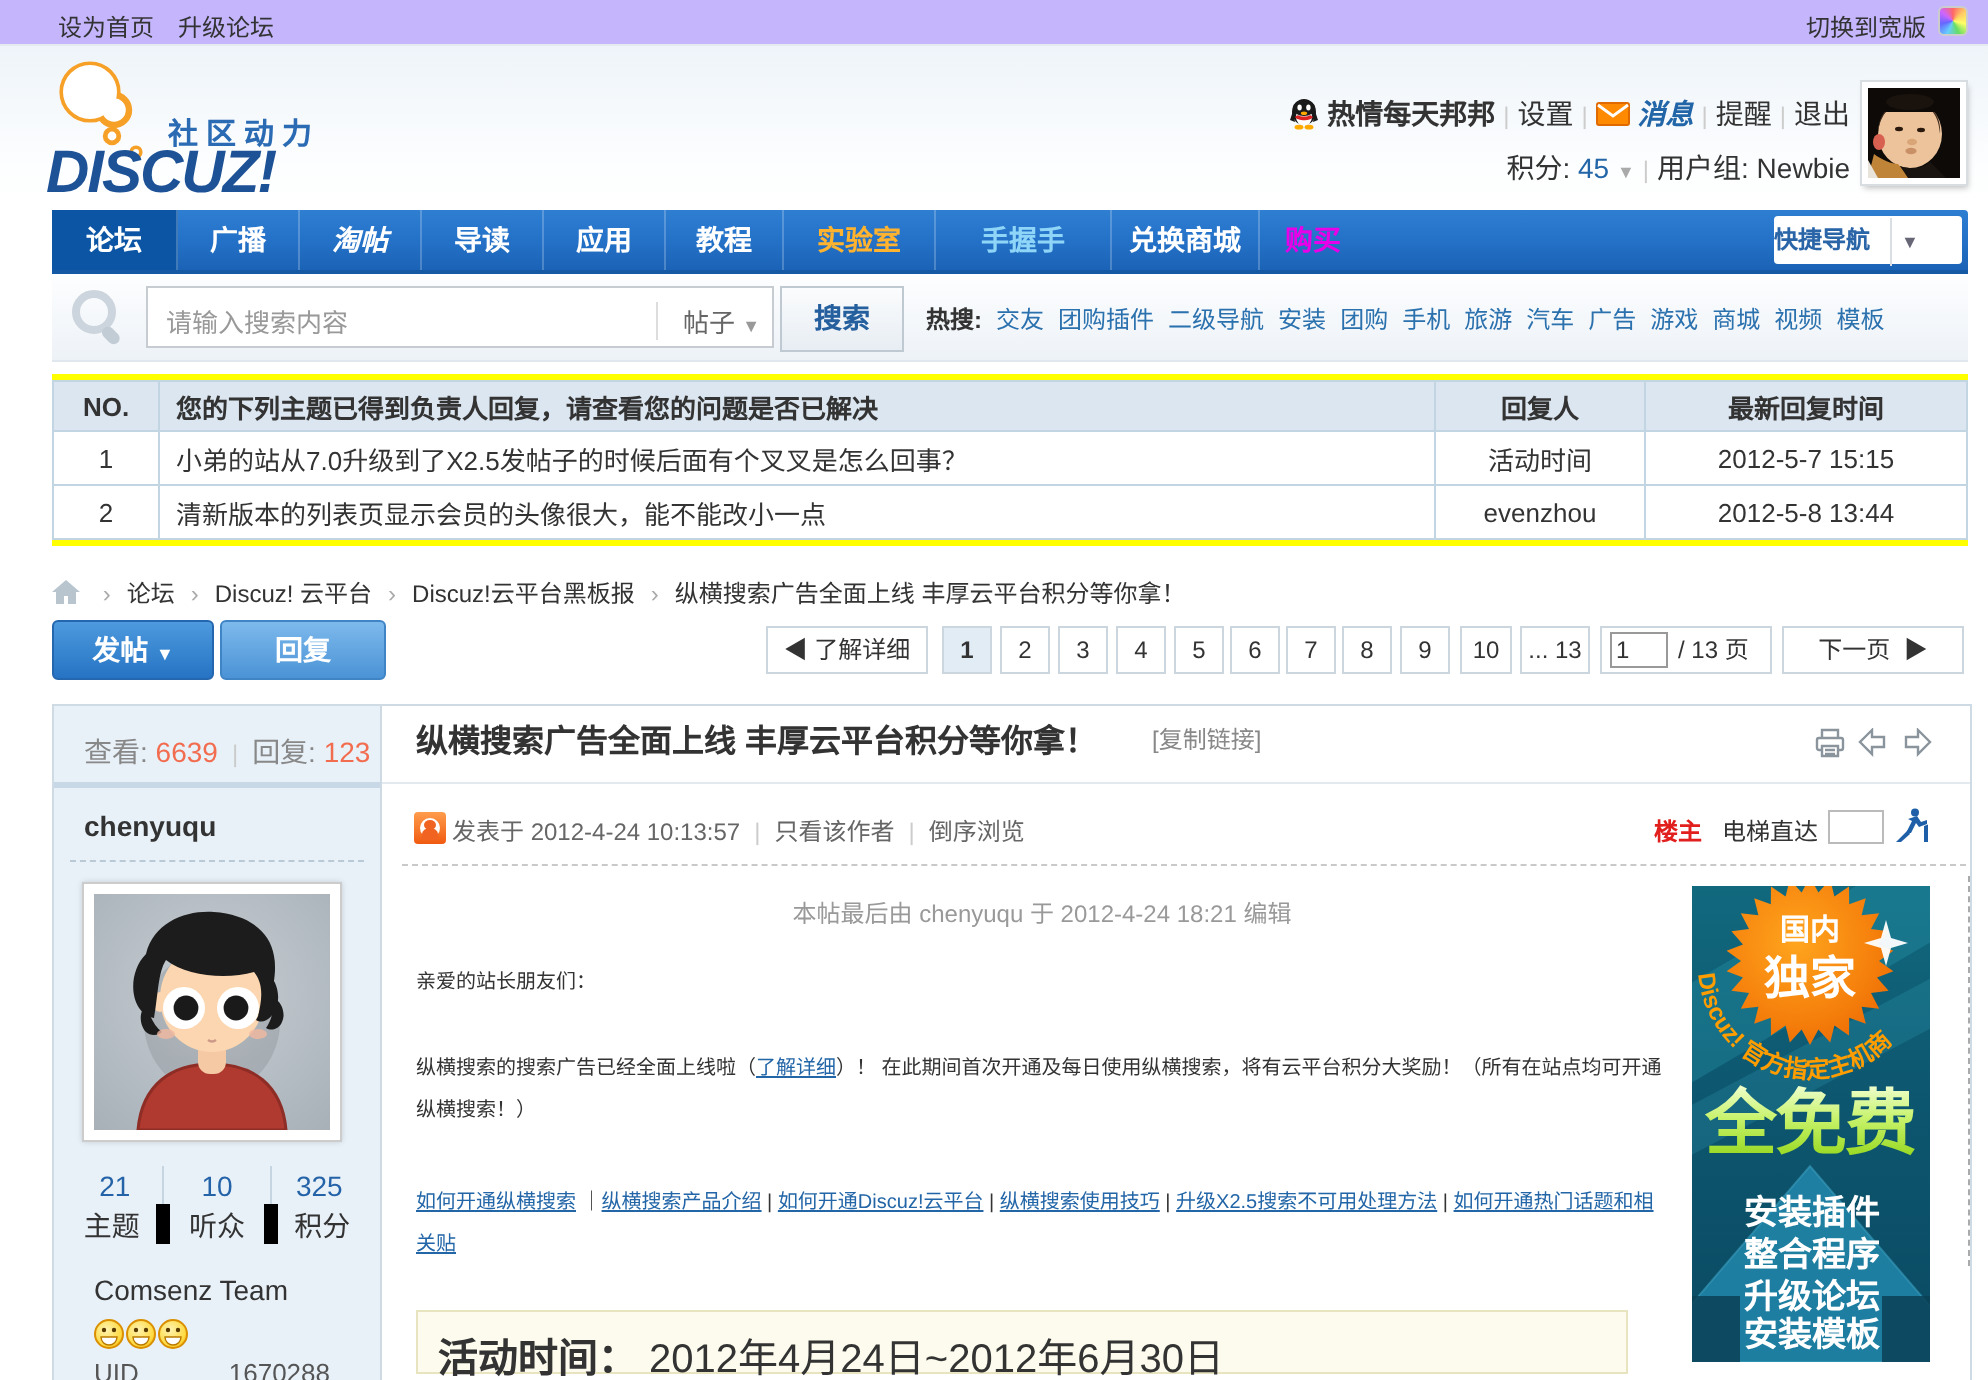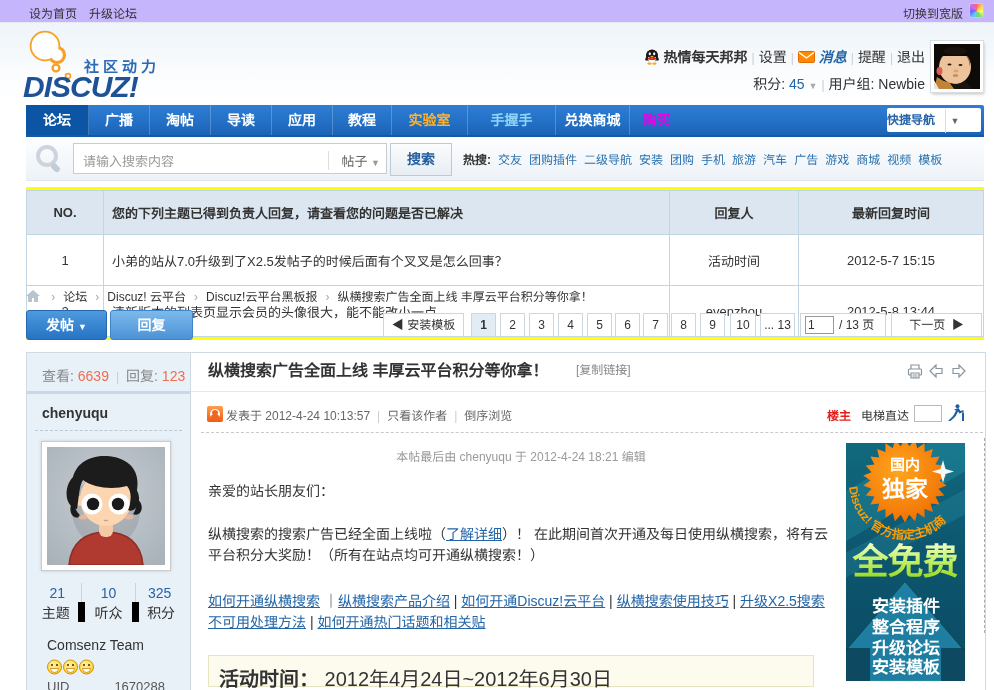--- a/index.html
+++ b/index.html
@@ -36,21 +36,21 @@
 #sbox{position:absolute;left:47px;top:6px;width:312px;height:29px;background:#fff;border:1px solid #c6ccd2;}
 #sbox .ph{position:absolute;left:9px;top:7px;color:#999;font-size:13px;}
 #stype{position:absolute;right:6px;top:7px;color:#666;font-size:13px;border-left:1px solid #ddd;padding-left:12px;}
 #sbtn{position:absolute;left:364px;top:6px;width:60px;height:31px;background:linear-gradient(#fbfcfd,#e7edf3);border:1px solid #bfc9d2;text-align:center;line-height:31px;font-size:14px;font-weight:bold;color:#255f9e;}
 #hot{position:absolute;left:437px;top:13px;font-size:12px;}
 #hot b{color:#333;}
 #hot a{color:#2a71ae;margin-left:7px;}
 
 #ann{position:absolute;left:26px;top:187px;width:958px;border-top:3px solid #ffff00;border-bottom:3px solid #ffff00;}
 #ann table{border-collapse:collapse;width:958px;font-size:13px;}
-#ann td,#ann th{border:1px solid #c2d5e3;border-top:none;padding:12px;}
+#ann td,#ann th{border:1px solid #c2d5e3;border-top:none;padding:0;}
 #ann tr{height:25px;}
 #ann .h td{background:#dce6f0;font-weight:bold;border-top:1px solid #c2d5e3;}
 #ann .c1{width:52px;text-align:center;}
 #ann .c2{padding-left:8px;text-align:left;}
 #ann .c3{width:104px;text-align:center;}
 #ann .c4{width:160px;text-align:center;}
 #ann tr.r td{background:#fff;height:26px;}
 
 #crumb{position:absolute;left:26px;top:287px;font-size:12px;color:#333;}
 #crumb .gt{color:#aaa;font-family:"Liberation Sans";padding:0 8px;font-size:12px;}
@@ -87,21 +87,21 @@
 #ptitle{position:absolute;left:17px;top:4px;font-size:16px;font-weight:bold;color:#333;}
 #pcopy{position:absolute;left:385px;top:7px;font-size:12px;color:#888;}
 #pmeta{position:absolute;left:0;top:39px;width:794px;height:39px;}
 #pmeta .ico{position:absolute;left:16px;top:14px;width:16px;height:16px;border-radius:2px;background:linear-gradient(#ff9d4d,#f05a10);}
 #pmeta .txt{position:absolute;left:35px;top:14px;font-size:12px;color:#666;}
 #pmeta .lz{position:absolute;right:134px;top:14px;color:#e1201e;font-weight:bold;font-size:12px;}
 #pmeta .dd{position:absolute;right:76px;top:14px;font-size:12px;color:#333;}
 #pmeta .box{position:absolute;right:43px;top:13px;width:26px;height:15px;border:1px solid #bbb;background:#fff;}
 #dash2{position:absolute;left:10px;top:79px;width:782px;border-top:1px dashed #c9c9c9;}
 #editnote{position:absolute;left:0px;top:94px;width:660px;text-align:center;font-size:12px;color:#999;}
-#pbody{position:absolute;left:17px;top:128px;width:627px;font-size:14px;color:#333;line-height:21px;}
+#pbody{position:absolute;left:17px;top:128px;width:627px;font-size:10px;color:#333;line-height:21px;}
 #pbody a{color:#2366a8;text-decoration:underline;}
 #actbox{position:absolute;left:17px;top:302px;width:604px;height:30px;background:#fcfbed;border:1px solid #e9e4c0;}
 #actbox .in{position:absolute;left:10px;top:7px;font-size:20px;color:#333;}
 
 #ad{position:absolute;left:655px;top:90px;width:119px;height:238px;}
 </style>
 </head>
 <body>
 
 <div id="topbar">
@@ -156,21 +156,21 @@
       <path d="M0 36l5 9H0z" fill="#e8e4da"></path>
       <path d="M20 45l-4-6c6 2 12 1 15-2l8 8z" fill="#1a1410"></path>
     </svg>
   </div>
 </div>
 
 <div id="nav">
   <ul>
     <li class="on" style="width:63px;">论坛</li>
       <li style="width:61px;">广播</li>
-      <li style="width:61px;">淘帖</li>
+      <li style="width:61px;font-style:italic;">淘帖</li>
       <li style="width:61px;">导读</li>
       <li style="width:61px;">应用</li>
       <li style="width:59px;">教程</li>
       <li style="width:76px;color:#ffb32e;">实验室</li>
       <li style="width:88px;color:#8ed5f8;">手握手</li>
       <li style="width:74px;">兑换商城</li>
       <li style="width:53px;color:#e800e8;border-right:none;">购买</li>
   </ul>
   <div id="qnav"><b>快捷导航</b><i>▼</i></div>
 </div>
@@ -216,21 +216,21 @@
 <div id="crumb">
   <svg width="14" height="12" viewBox="0 0 14 12" style="vertical-align:-1px;">
       <path d="M7 0L0 6h2v6h4V8h2v4h4V6h2z" fill="#b8c4ce"></path>
     </svg>
   <span class="gt">›</span>论坛<span class="gt">›</span>Discuz! 云平台<span class="gt">›</span>Discuz!云平台黑板报<span class="gt">›</span>纵横搜索广告全面上线 丰厚云平台积分等你拿！
 </div>
 
 <div id="btn-post">发帖 <span style="font-size:9px;">▼</span></div>
 <div id="btn-reply">回复</div>
 <div id="pages">
-  <span class="pg" style="left:383px;width:79px;">◀ 安装模板</span>
+  <span class="pg" style="left:383px;width:79px;">◀ 了解详细</span>
   <span class="pg cur" style="left:471px;width:23px;">1</span>
   <span class="pg" style="left:500px;width:23px;">2</span>
   <span class="pg" style="left:529px;width:23px;">3</span>
   <span class="pg" style="left:558px;width:23px;">4</span>
   <span class="pg" style="left:587px;width:23px;">5</span>
   <span class="pg" style="left:615px;width:23px;">6</span>
   <span class="pg" style="left:643px;width:23px;">7</span>
   <span class="pg" style="left:671px;width:23px;">8</span>
   <span class="pg" style="left:700px;width:23px;">9</span>
   <span class="pg" style="left:730px;width:24px;">10</span>

